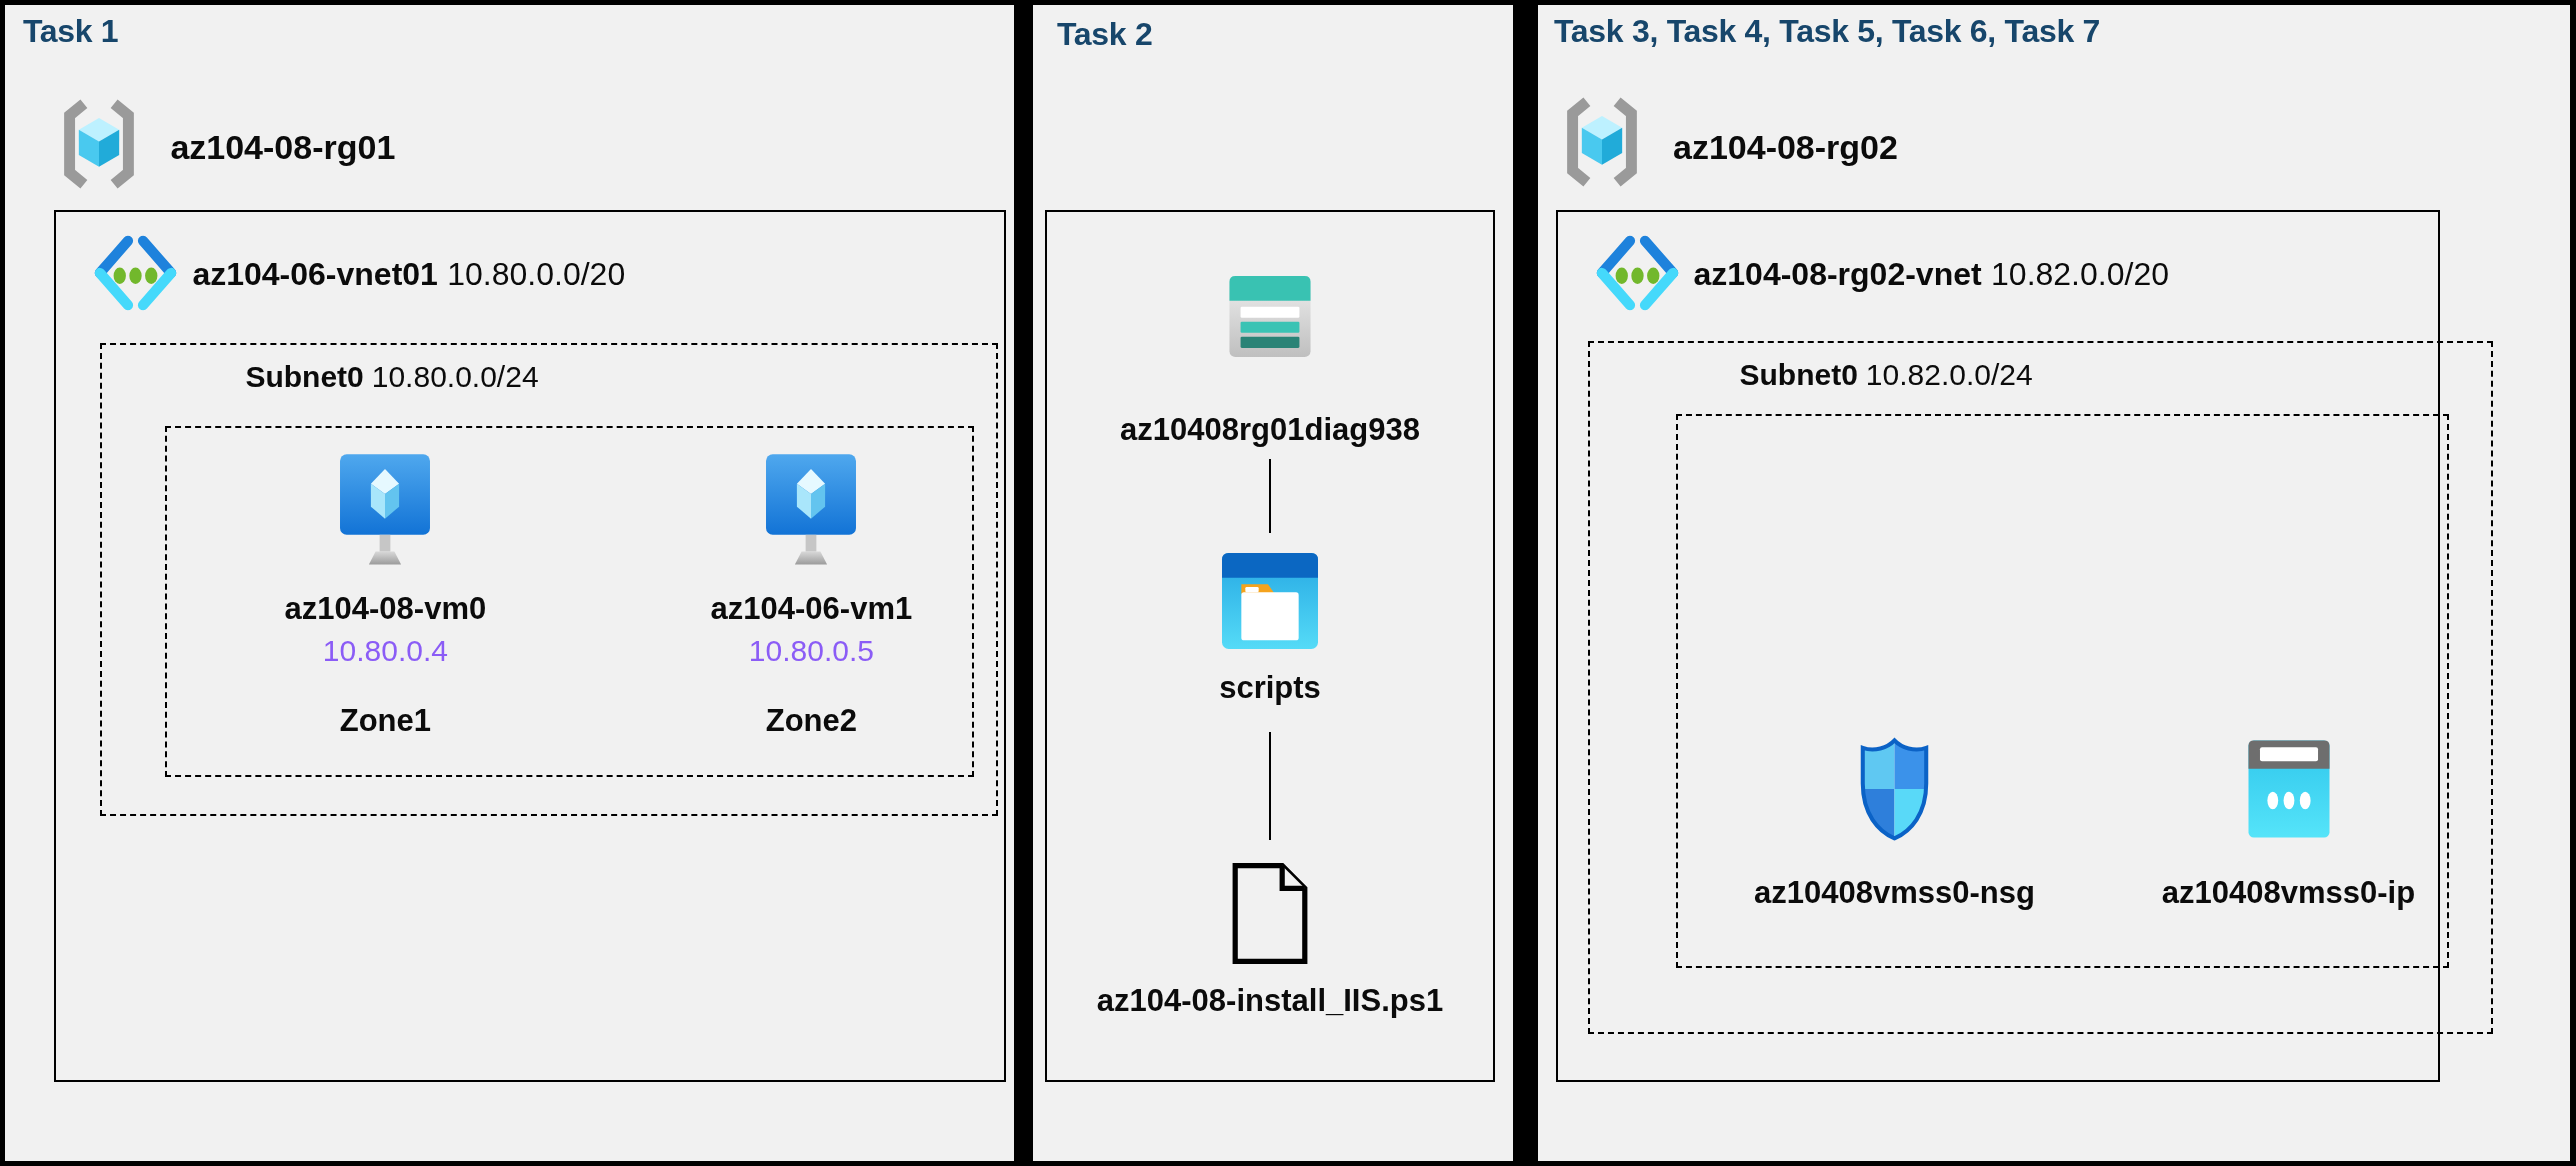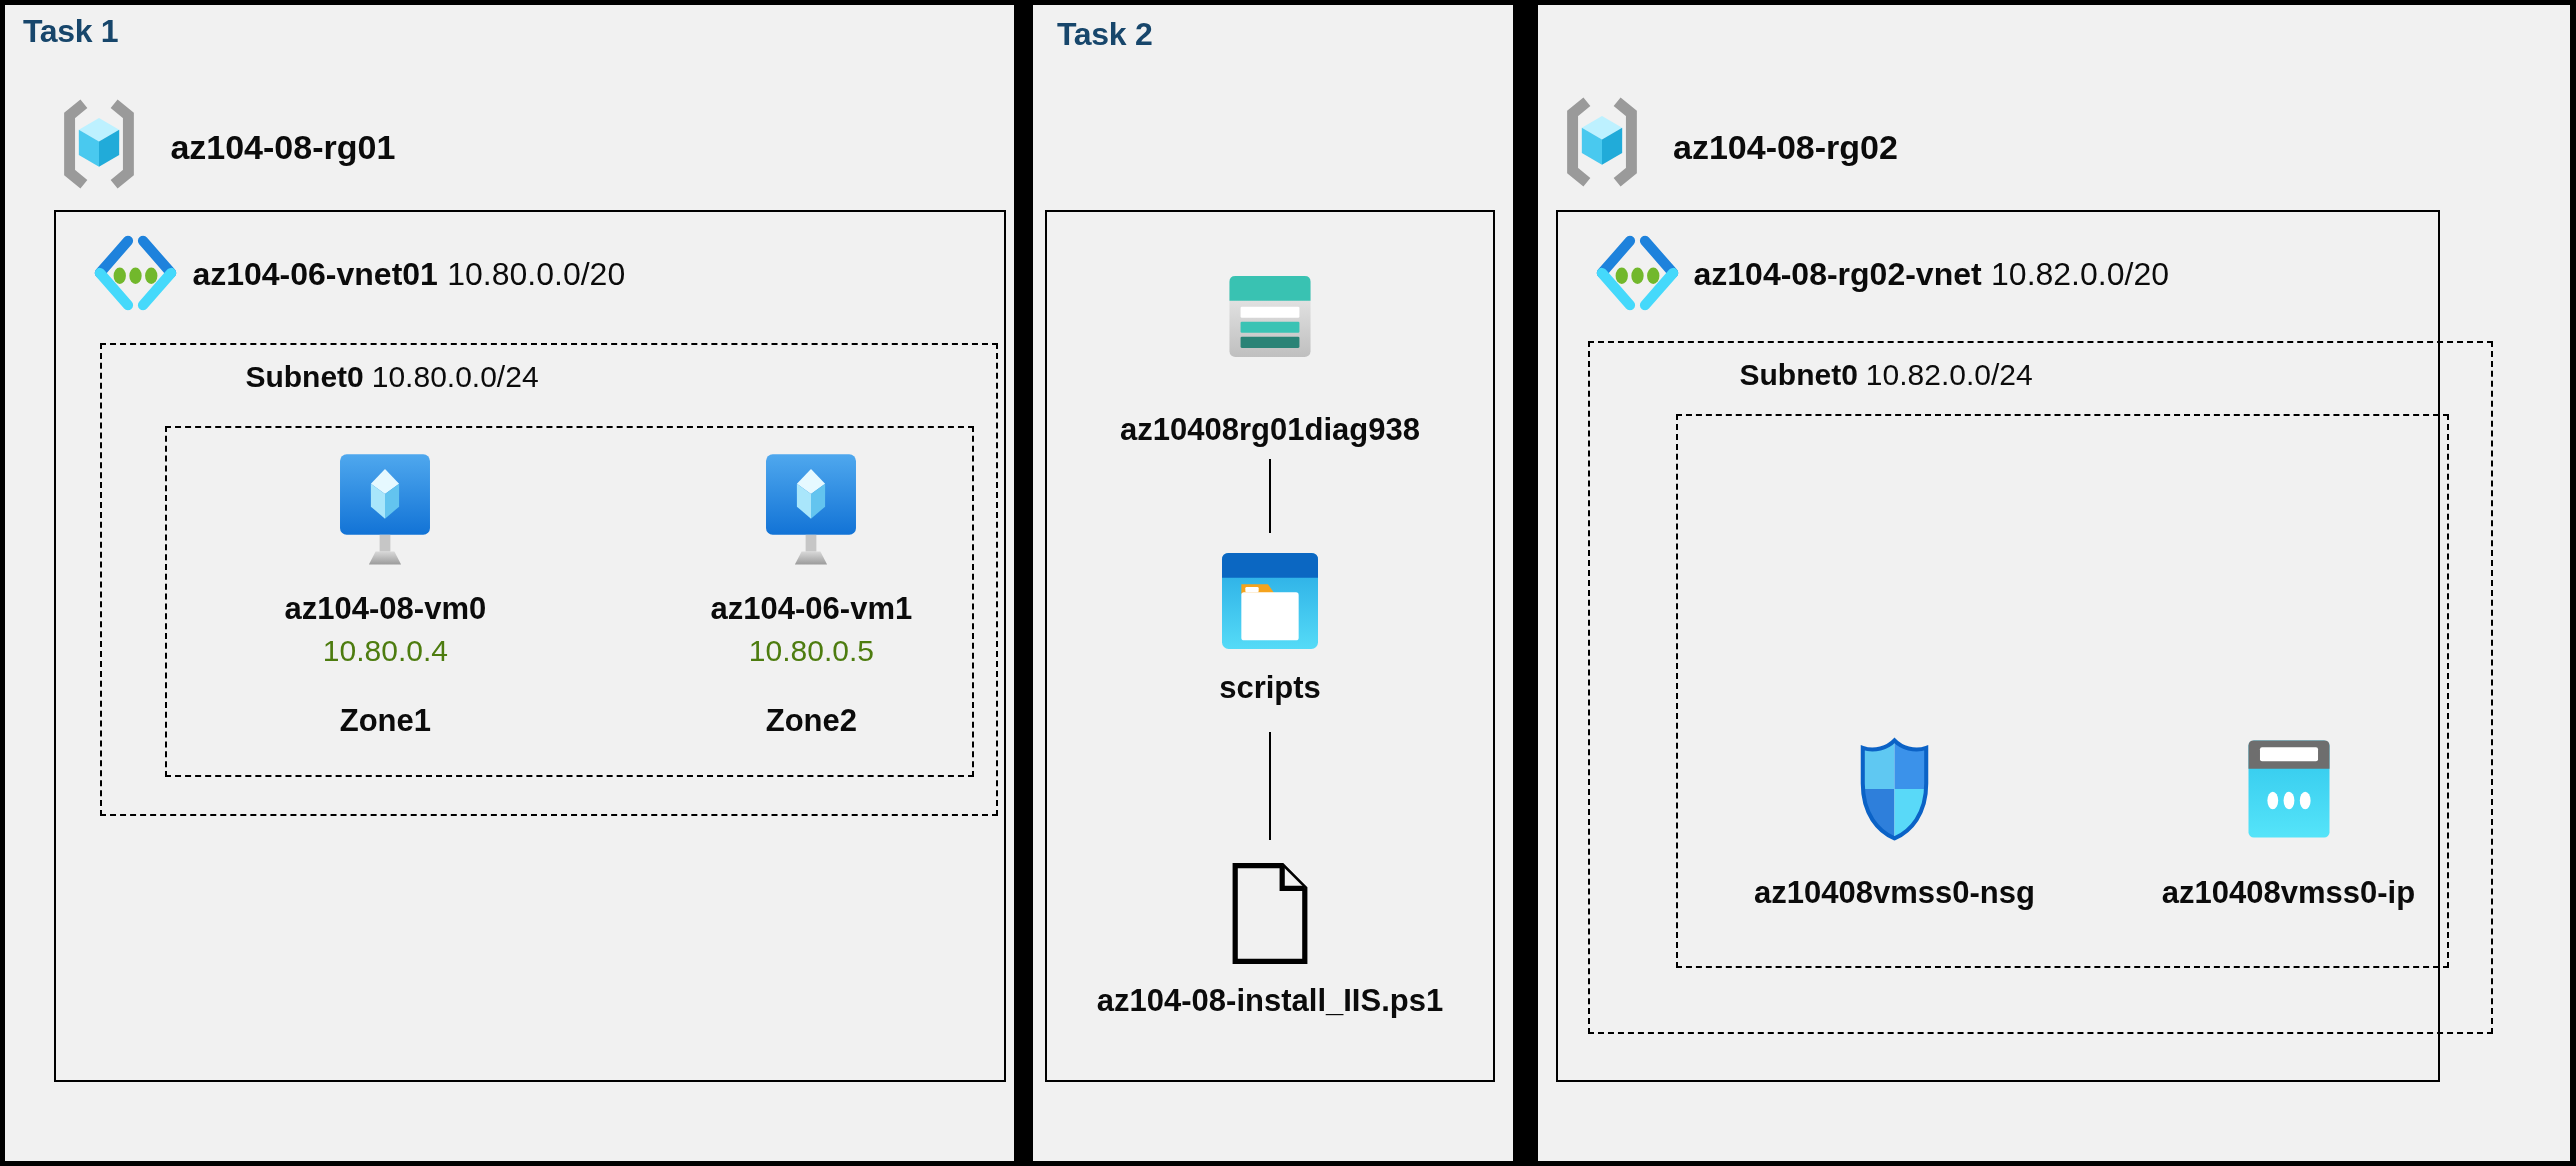--- a/index.html
+++ b/index.html
@@ -38,21 +38,21 @@
   .subnet-label{position:absolute;top:15px;font-size:30px;color:var(--label-text);white-space:nowrap;}
   .p1-subnet-label{left:143px;}
   .p3-subnet-label{left:150px;}
   .subnet-label .name{font-weight:bold;}
   .subnet-label .cidr{margin-left:8px;}
   .zone-group-box{position:absolute;left:63px;top:81px;width:809px;height:351px;border:2.7px dashed #000;}
   .vm-card{position:absolute;top:24px;width:280px;text-align:center;}
   .vm-card.vm0{left:78px;}
   .vm-card.vm1{left:504px;}
   .vm-name{margin-top:19px;font-size:31px;font-weight:bold;color:var(--label-text);}
-  .vm-ip{margin-top:6.7px;font-size:30px;color:#4d7c0f;}
+  .vm-ip{margin-top:6.7px;font-size:30px;color:#8b5cf6;}
   .vm-zone{margin-top:35px;font-size:31px;font-weight:bold;color:var(--label-text);}
   .chain-box{position:absolute;left:12px;top:205px;width:450px;height:872px;border:2.7px solid #000;display:flex;flex-direction:column;align-items:center;}
   .chain-label{font-size:31px;font-weight:bold;color:var(--label-text);white-space:nowrap;text-align:center;}
   .connector{width:2.7px;background:#000;}
   .icons-box{position:absolute;left:86px;top:71px;width:773px;height:554px;border:2.7px dashed #000;}
   .res-cell{position:absolute;width:330px;text-align:center;}
   .cell-tl{left:52px;top:24px;}
   .cell-tr{left:446px;top:24px;}
   .cell-bl{left:52px;top:305px;}
   .cell-br{left:446px;top:305px;}
@@ -251,20 +251,21 @@
       <div class="chain-label" style="margin-top:19px">scripts</div>
       <div class="connector" style="margin-top:26px;height:108px"></div>
       <svg width="86" height="107" style="margin-top:20px" viewBox="0 0 128 158">
           <use href="#icon-file"></use>
         </svg>
       <div class="chain-label" style="margin-top:16px">az104-08-install_IIS.ps1</div>
     </div>
   </div>
 
   <div class="panel panel-3">
+    <div class="task-header p3-header">Task 3, Task 4, Task 5, Task 6, Task 7</div>
 
     <svg class="rg-icon p3-rg-icon" viewBox="0 0 125 145" width="84" height="98">
         <use href="#icon-rg"></use>
       </svg>
     <div class="rg-label p3-rg-label">az104-08-rg02</div>
 
     <div class="vnet-box p3-vnet-box">
       <svg class="vnet-icon" viewBox="0 0 132 112" width="89" height="76">
           <use href="#icon-vnet"></use>
         </svg>

